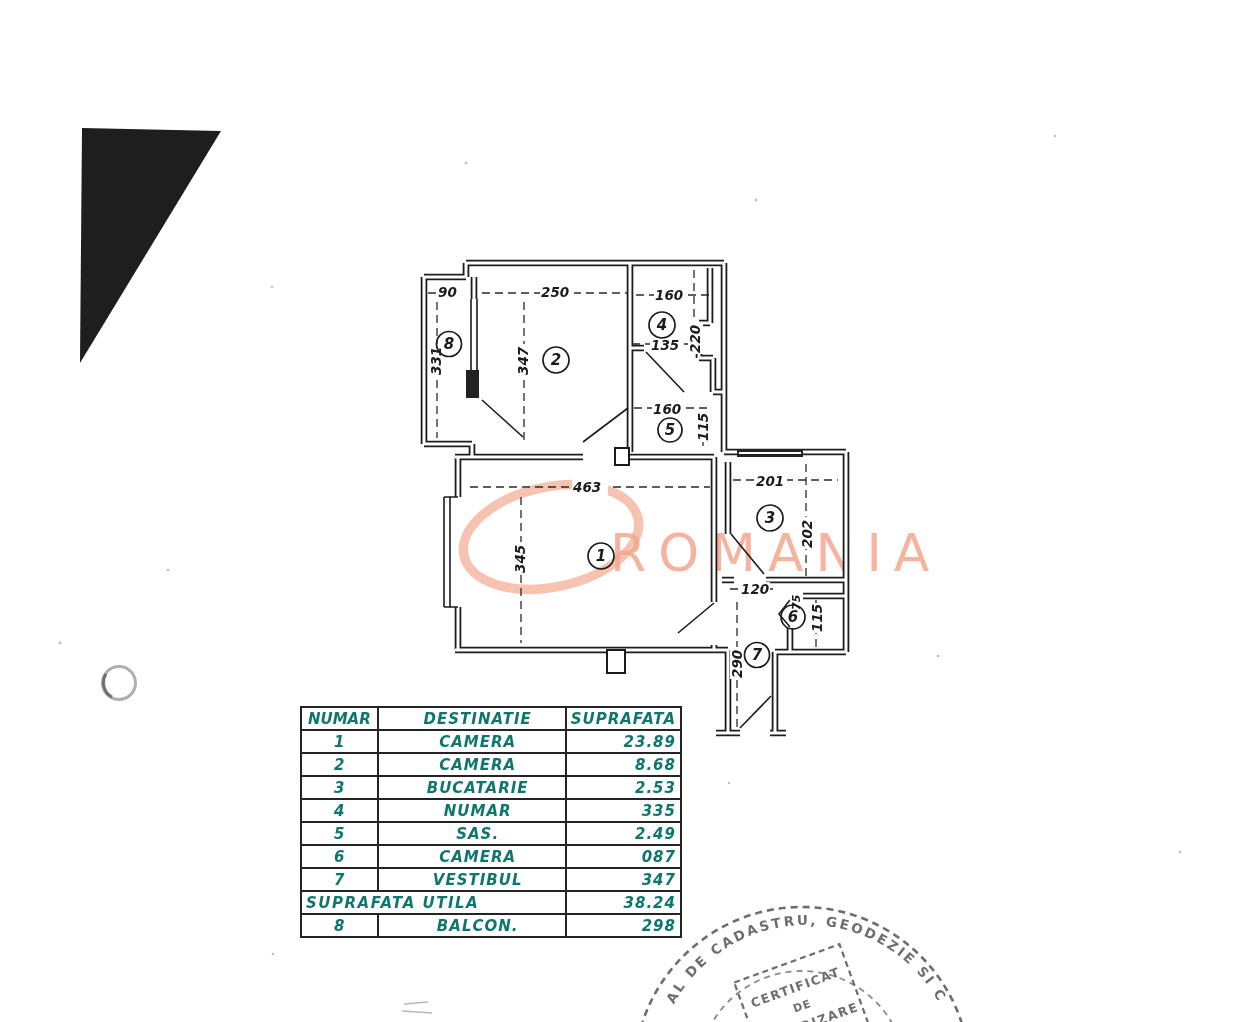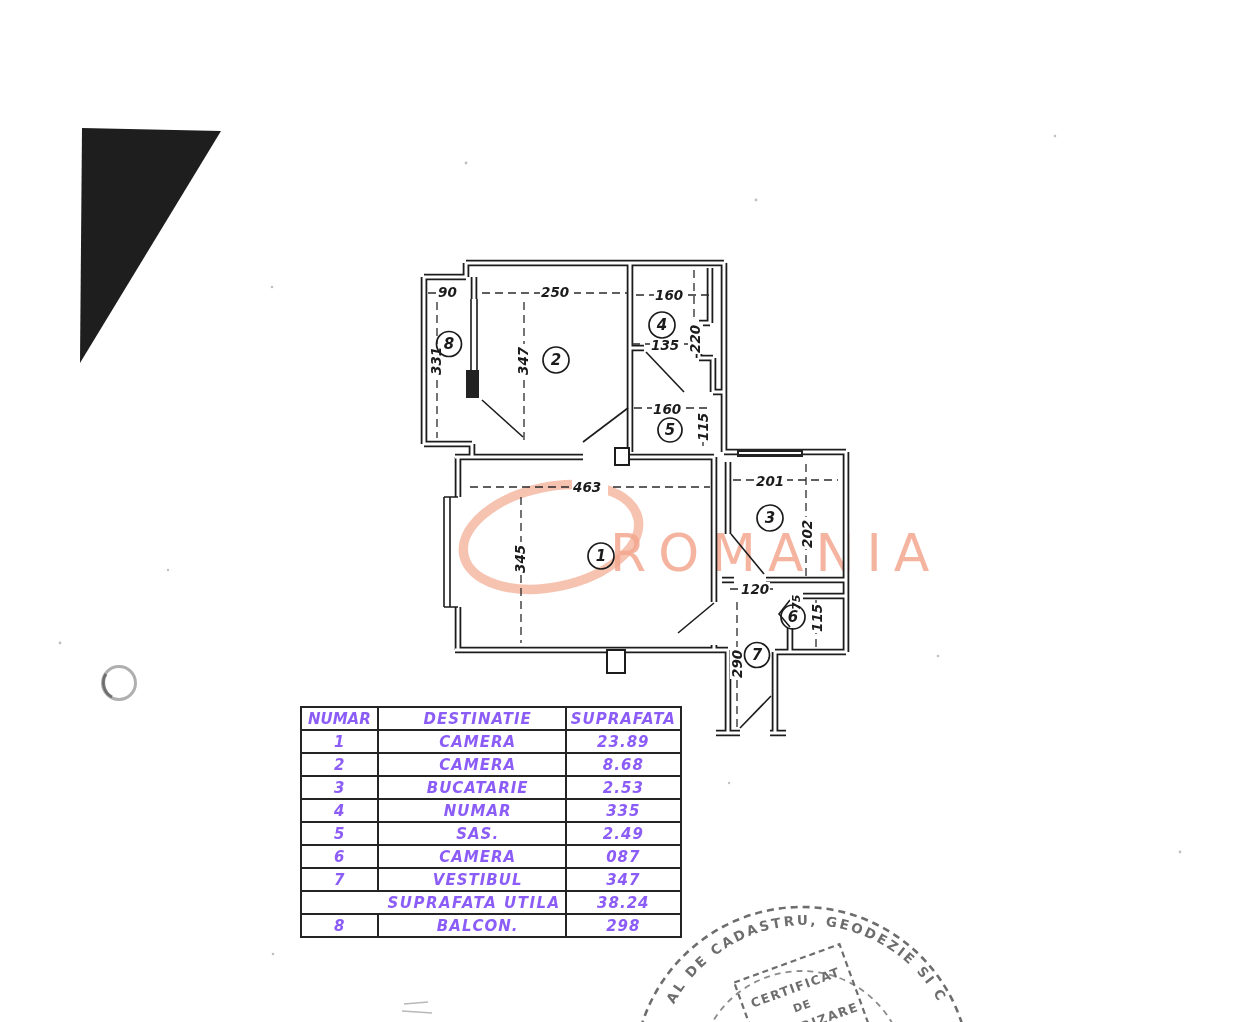--- a/index.html
+++ b/index.html
@@ -14,27 +14,27 @@
   .thinline{fill:none;stroke:#1c1c1c;stroke-width:1.6;}
   .dimline{fill:none;stroke:#2a2a2a;stroke-width:1.3;stroke-dasharray:8 5;}
   .dimtext{font:italic 600 13.5px "DejaVu Sans",sans-serif;fill:#1b1b1b;}
   .dimtext-sm{font:italic 600 11px "DejaVu Sans",sans-serif;fill:#1b1b1b;}
   .labelbg{fill:#ffffff;}
   .roomnum{font:italic 600 15px "DejaVu Sans",sans-serif;fill:#1b1b1b;}
   .roomcircle{fill:none;stroke:#1b1b1b;stroke-width:1.7;}
   
   .area-table{
     position:absolute;left:300px;top:706px;width:382px;border-collapse:collapse;
-    font:italic 600 15px "DejaVu Sans",sans-serif;color:#8b5cf6;
+    font:italic 600 15px "DejaVu Sans",sans-serif;color:#0f766e;
   }
   .area-table td{border:2.2px solid #242424;height:21px;padding:0 4px;white-space:nowrap;}
   .col-num{width:68px;text-align:center;}
   .col-dest{width:186px;text-align:center;padding-left:16px !important;letter-spacing:1px;}
-  .col-sup{width:104px;text-align:center;letter-spacing:1px;font-style:italic;}
-  .merged-label{text-align:right;letter-spacing:1.5px;}
+  .col-sup{width:104px;text-align:right;letter-spacing:1px;font-style:italic;}
+  .merged-label{text-align:left;letter-spacing:1.5px;}
   .stamp{opacity:.82;}
   .stamp-arc-text{font:700 13.5px "DejaVu Sans",sans-serif;letter-spacing:2.5px;fill:#4e4e4e;}
   .stamp-line{font:700 12.5px "DejaVu Sans",sans-serif;fill:#4e4e4e;letter-spacing:1.5px;}
   .stamp-line-sm{font:700 11px "DejaVu Sans",sans-serif;fill:#4e4e4e;letter-spacing:1px;}
 </style>
 </head>
 <body>
 
 <div class="page">
 

